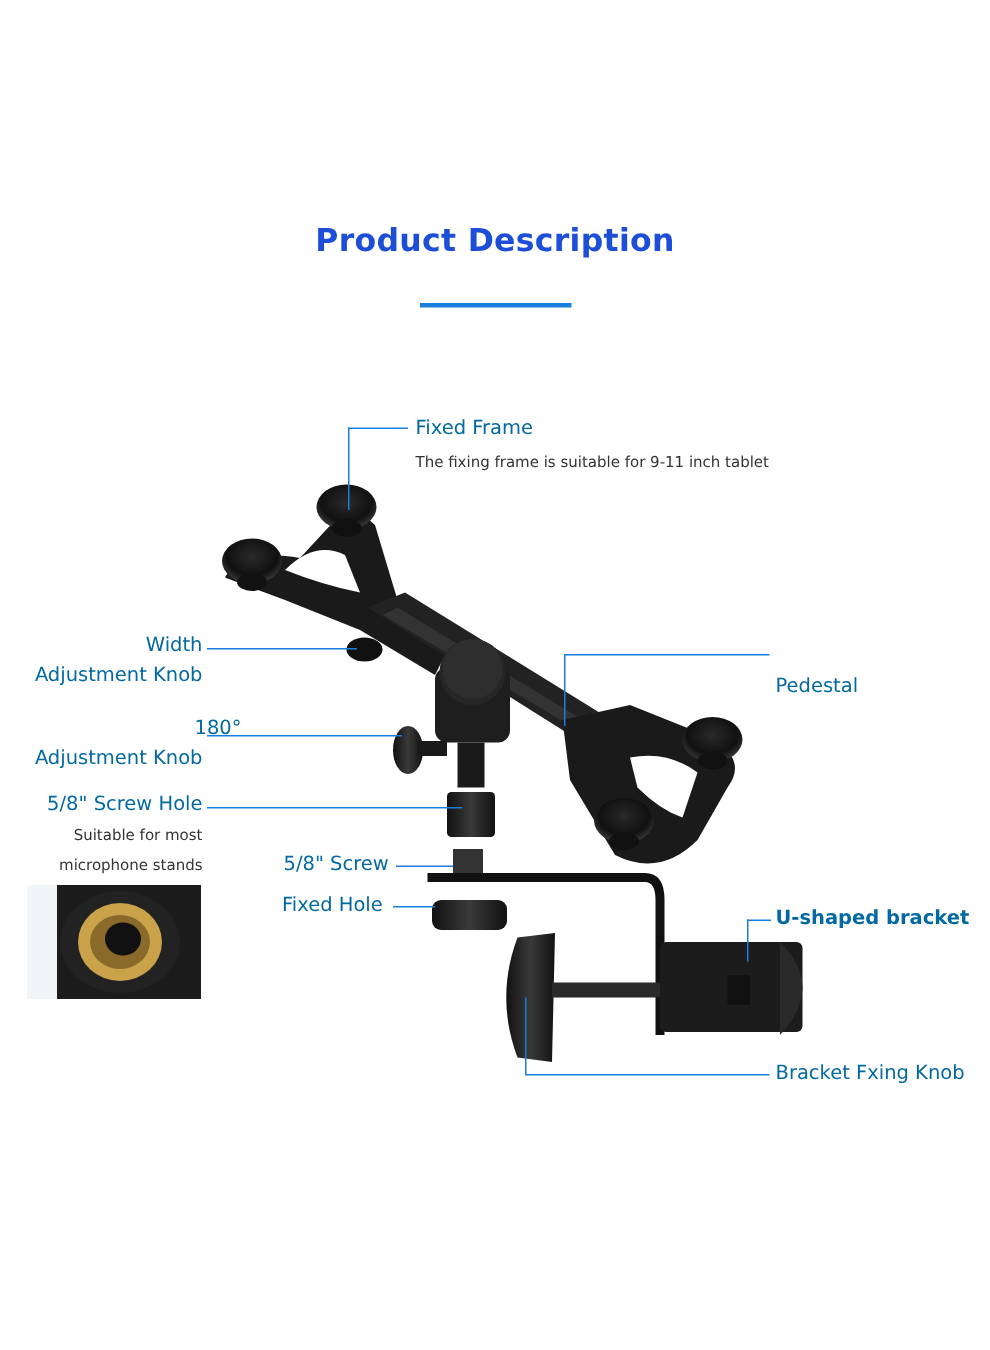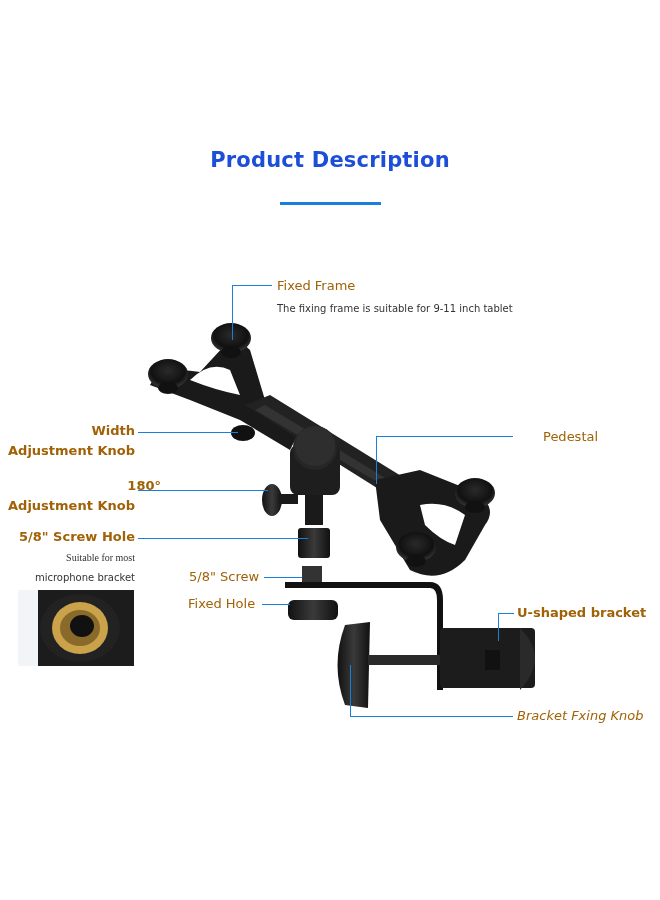--- a/index.html
+++ b/index.html
@@ -1,20 +1,20 @@
 <!DOCTYPE html>
 <html><head>
   <meta charset="utf-8">
   <style>
     html, body { margin: 0; padding: 0; background: #ffffff; }
     body { width: 660px; height: 900px; position: relative; overflow: hidden; font-family: "DejaVu Sans", sans-serif; }
     .title { position: absolute; left: 0; width: 660px; top: 148px; text-align: center; font-size: 21px; font-weight: bold; color: #1d4ed8; letter-spacing: 0.2px; }
     .title-rule { position: absolute; left: 280px; top: 202px; width: 101px; height: 3px; background: #1a7fdc; }
-    .lbl { position: absolute; color: #a16207; font-size: 13px; line-height: 20px; white-space: nowrap; }
-    .lbl.right { text-align: center; font-weight: bold; }
+    .lbl { position: absolute; color: #0369a1; font-size: 13px; line-height: 20px; white-space: nowrap; }
+    .lbl.right { text-align: center; }
     .sub { position: absolute; color: #333; font-size: 10px; line-height: 14px; white-space: nowrap; }
     .line { position: absolute; background: #1a7fdc; }
     svg.product { position: absolute; left: 0; top: 0; }
     .inset { position: absolute; left: 18px; top: 590px; width: 116px; height: 76px; background: #f2f5f8; overflow: hidden; }
   </style>
 </head>
 <body>
 
 <div class="title">Product Description</div>
 <div class="title-rule"></div>
@@ -96,32 +96,32 @@
 <div class="lbl right" style="right:525px;top:421px;">Width</div>
 <div class="lbl right" style="right:525px;top:441px;">Adjustment Knob</div>
 <div class="line" style="left:138px;top:432px;width:100px;height:1px;"></div>
 
 <div class="lbl right" style="right:499px;top:476px;">180°</div>
 <div class="lbl right" style="right:525px;top:496px;">Adjustment Knob</div>
 <div class="line" style="left:138px;top:490px;width:130px;height:1px;"></div>
 
 <div class="lbl right" style="right:525px;top:527px;">5/8" Screw Hole</div>
 <div class="line" style="left:138px;top:538px;width:170px;height:1px;"></div>
-<div class="sub" style="right:525px;top:551px;text-align:right;font-family:Liberation Serif, serif;">Suitable for most</div>
-<div class="sub" style="right:525px;top:571px;text-align:right;">microphone bracket</div>
+<div class="sub" style="right:525px;top:551px;text-align:right;">Suitable for most</div>
+<div class="sub" style="right:525px;top:571px;text-align:right;">microphone stands</div>
 
 <div class="lbl" style="left:189px;top:567px;">5/8" Screw</div>
 <div class="line" style="left:264px;top:577px;width:38px;height:1px;"></div>
 
 <div class="lbl" style="left:188px;top:594px;">Fixed Hole</div>
 <div class="line" style="left:262px;top:604px;width:28px;height:1px;"></div>
 
 <div class="line" style="left:376px;top:436px;width:137px;height:1px;"></div>
 <div class="line" style="left:376px;top:436px;width:1px;height:48px;"></div>
-<div class="lbl" style="left:517px;top:427px;margin-left:26px;">Pedestal</div>
+<div class="lbl" style="left:517px;top:448px;">Pedestal</div>
 
 <div class="line" style="left:498px;top:613px;width:16px;height:1px;"></div>
 <div class="line" style="left:498px;top:613px;width:1px;height:28px;"></div>
 <div class="lbl" style="left:517px;top:603px;font-weight:bold;">U-shaped bracket</div>
 
 <div class="line" style="left:350px;top:665px;width:1px;height:51px;"></div>
 <div class="line" style="left:350px;top:716px;width:163px;height:1px;"></div>
-<div class="lbl" style="left:517px;top:706px;font-style:italic;">Bracket Fxing Knob</div>
+<div class="lbl" style="left:517px;top:706px;">Bracket Fxing Knob</div>
 
 </body></html>

